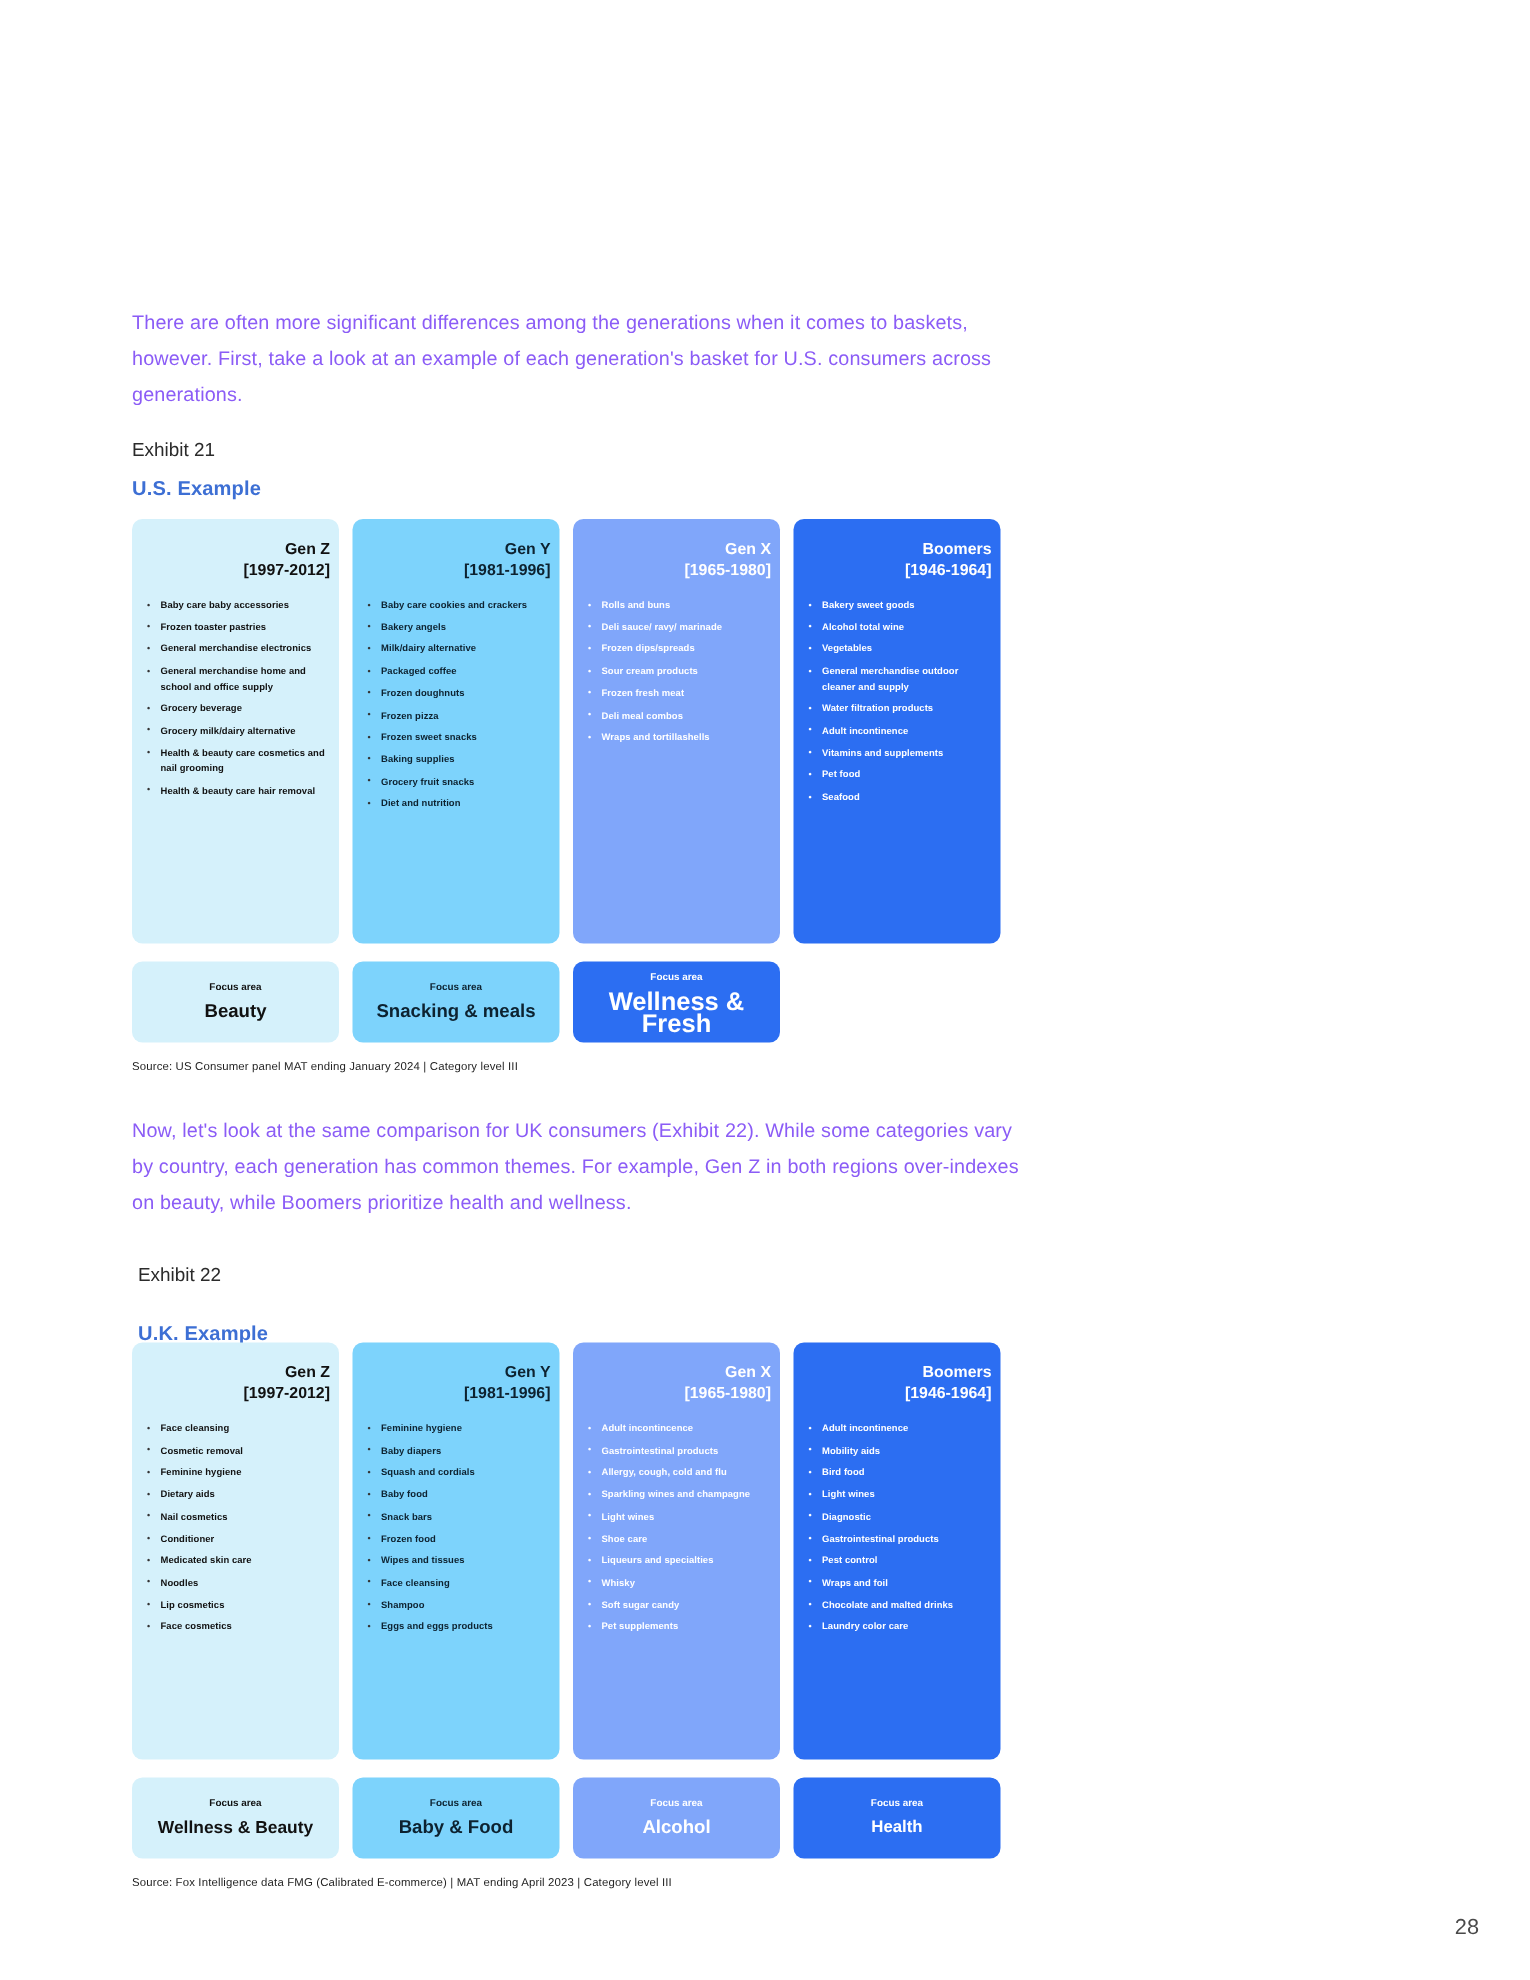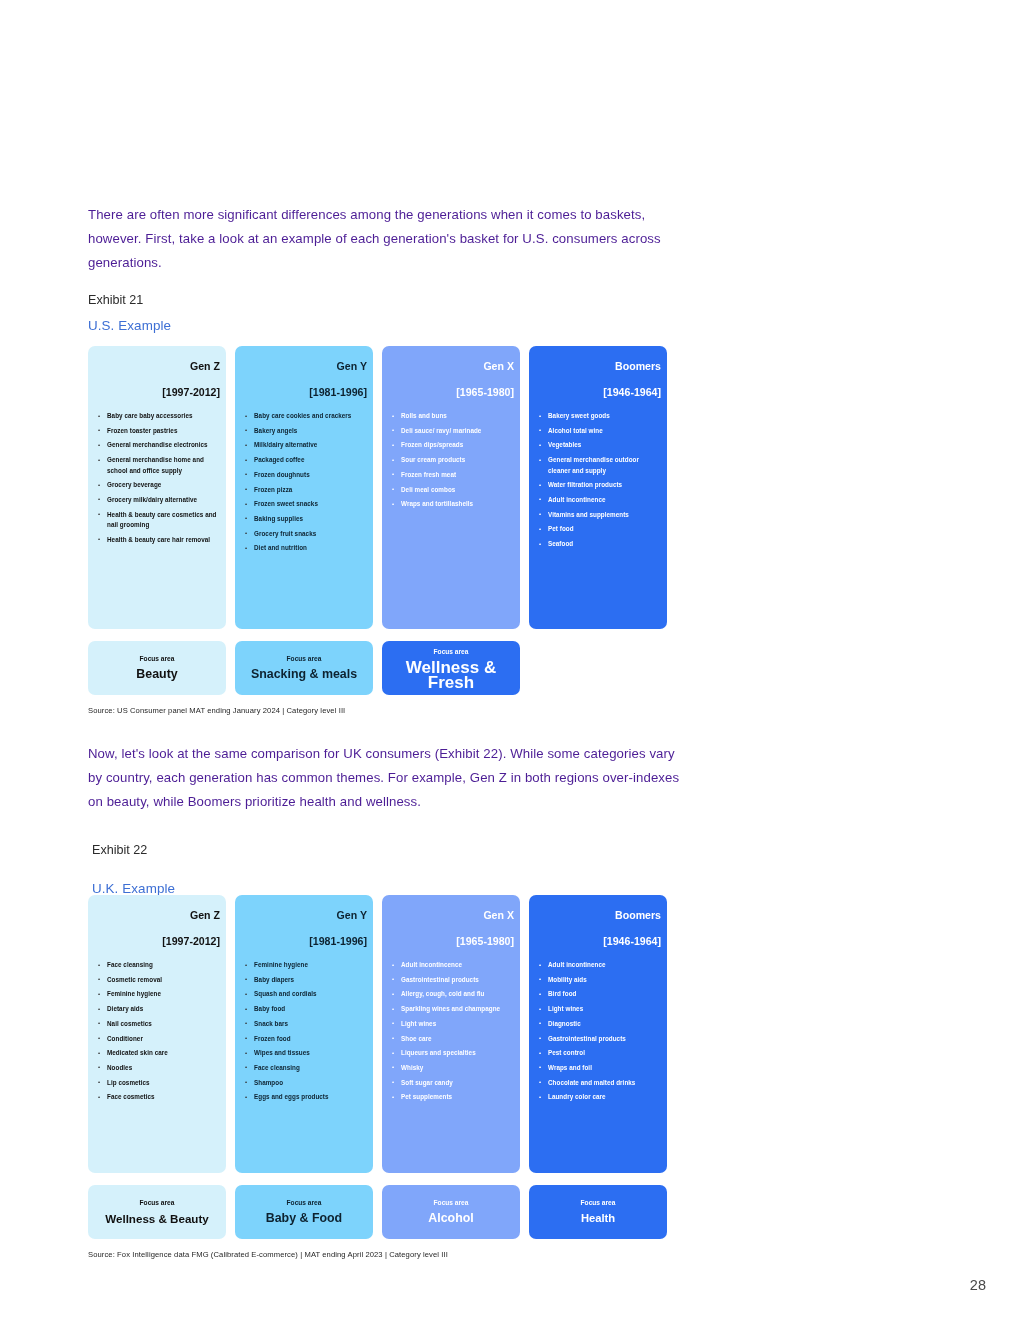--- a/index.html
+++ b/index.html
@@ -23,34 +23,34 @@
   }
   .content {
     position: absolute;
     left: 88px;
     top: 203px;
     width: 600px;
   }
   p.body-text {
     font-size: 13.2px;
     line-height: 24px;
-    color: #4c1d95;
+    color: #8b5cf6;
     margin: 0 0 0 0;
     letter-spacing: 0.1px;
   }
   .exhibit-label {
     font-size: 12.6px;
     color: #2b2b2b;
     margin: 0;
     line-height: 18px;
   }
   .exhibit-title {
     font-size: 13.4px;
     color: #3d6fd4;
-    font-weight: 400;
+    font-weight: 700;
     margin: 0;
     line-height: 20px;
     letter-spacing: 0.1px;
   }
   
   .exhibit {
     position: absolute;
     width: 582px;
   }
   .cards-row {
@@ -67,21 +67,21 @@
     flex-direction: column;
   }
   .gen-card .card-head {
     text-align: right;
     font-weight: 700;
     font-size: 10.6px;
     line-height: 13.5px;
     padding: 0 6px;
     margin-bottom: 12px;
   }
-  .gen-card .card-head .yrs { display: block; margin-top: 12px; }
+  .gen-card .card-head .yrs { display: block; }
   .gen-card ul {
     list-style: none;
     margin: 0;
     padding: 0 8px 0 10px;
   }
   .gen-card li {
     position: relative;
     font-size: 6.3px;
     line-height: 10.4px;
     font-weight: 700;

